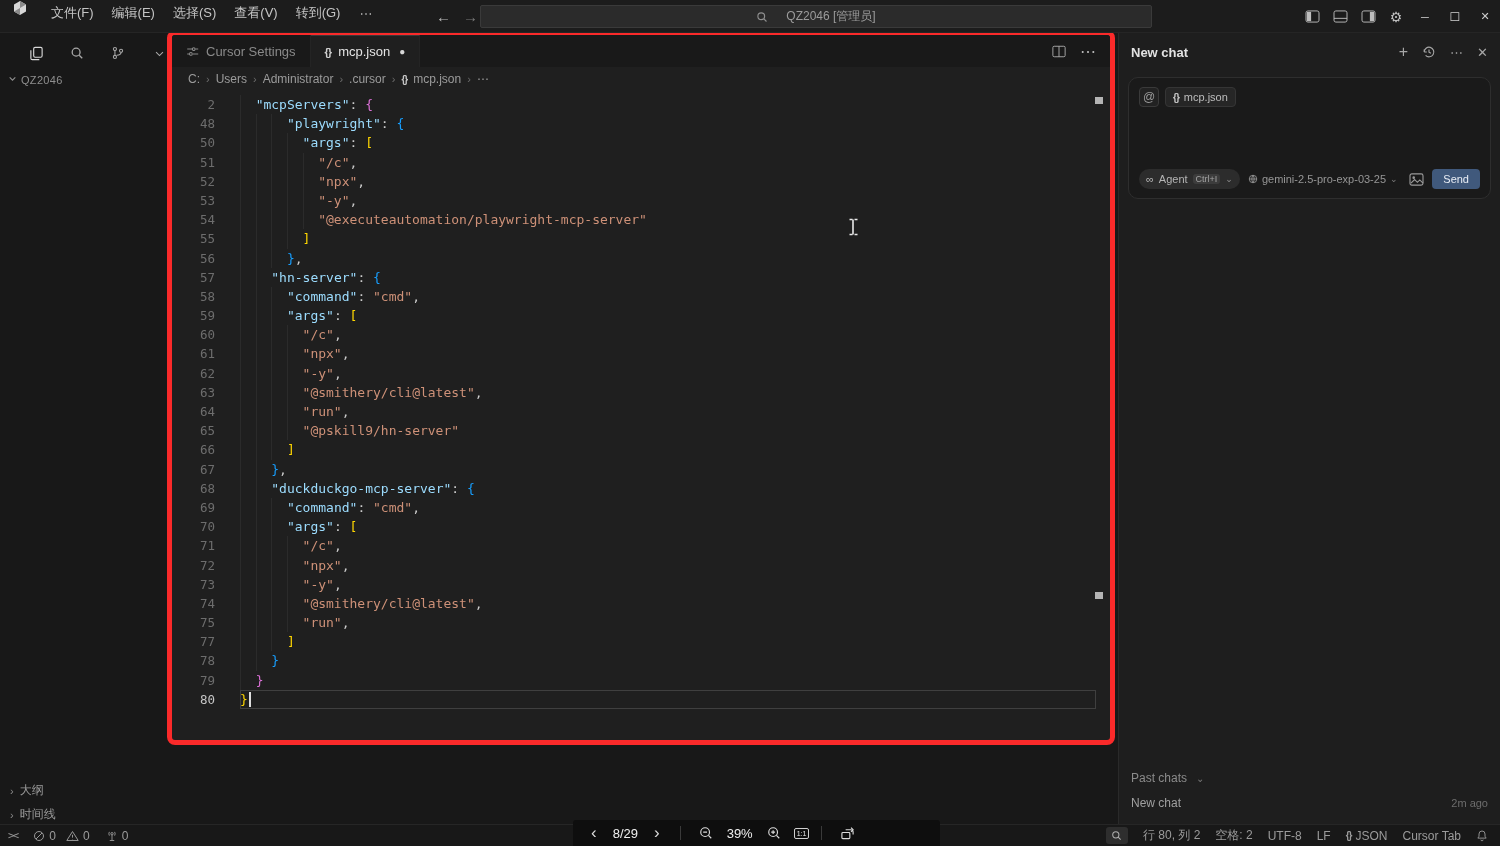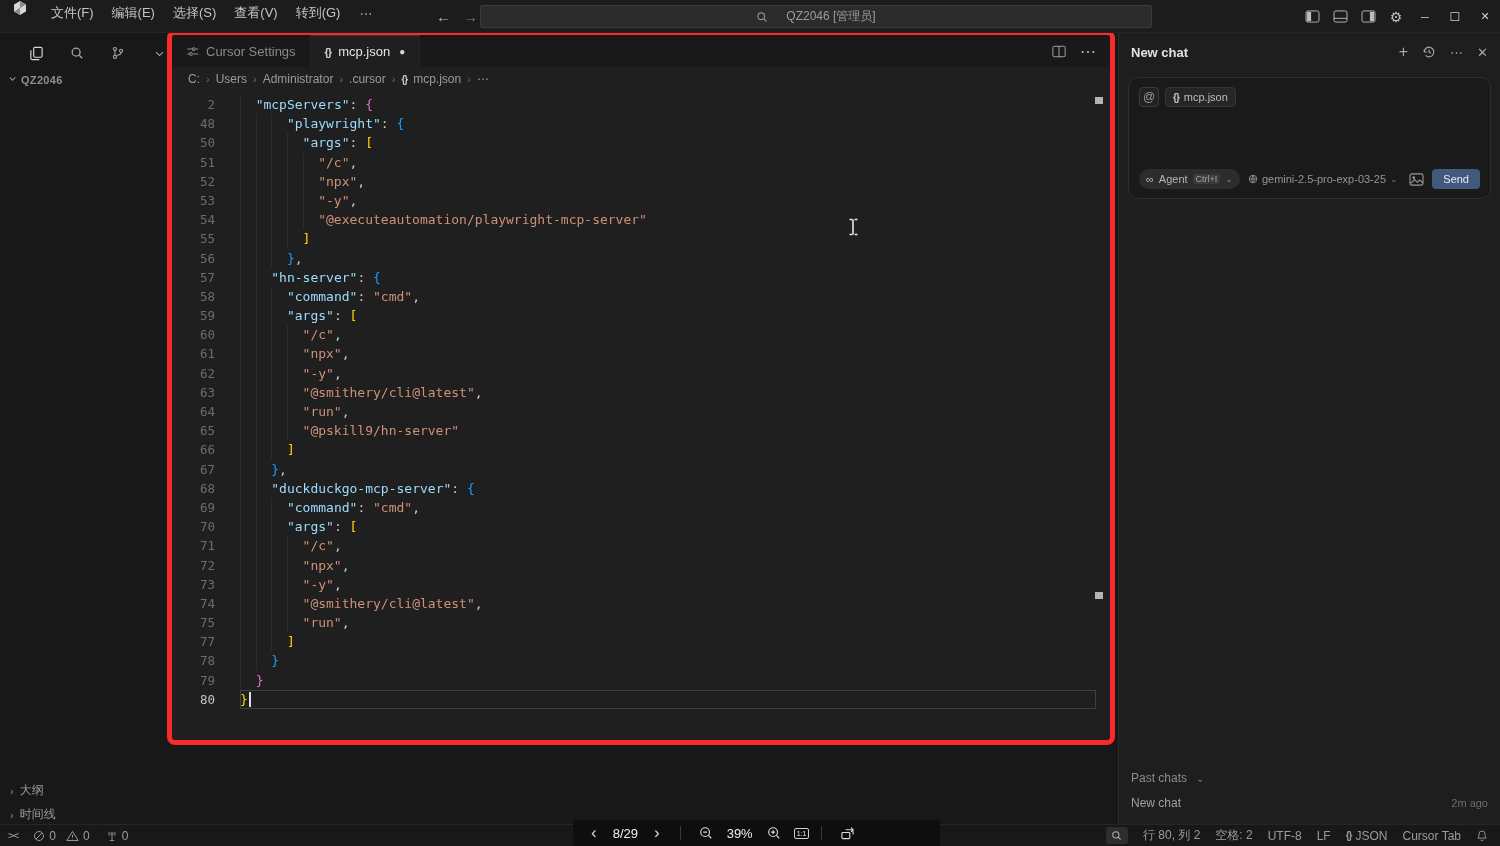--- a/index.html
+++ b/index.html
@@ -21,21 +21,21 @@
     border:1px solid #3a3a3a;border-radius:2px;display:flex;align-items:center;justify-content:center;
     gap:18px;color:#9b9b9b;font-size:12px}
   .tb-right{position:absolute;right:0;top:0;height:33px;display:flex;align-items:center}
   .tb-icon{width:28px;height:33px;display:flex;align-items:center;justify-content:center;color:#c0c0c0}
   .tb-win{width:30px;height:33px;display:flex;align-items:center;justify-content:center;color:#cfcfcf;font-size:11px}
 
   
   .side-icons{position:absolute;left:24px;top:41px;display:flex;align-items:center;gap:17px;z-index:5}
   .side-icons .sic{width:24px;height:24px;display:flex;align-items:center;justify-content:center;border-radius:5px}
   .explorer-label{position:absolute;left:8px;top:74px;display:flex;align-items:flex-start;gap:4px;
-    font-size:11px;font-weight:bold;color:#8f8f8f;letter-spacing:.3px}
+    font-size:11px;font-weight:normal;color:#8f8f8f;letter-spacing:.3px}
   .side-bottom{position:absolute;left:10px;top:782px;display:flex;flex-direction:column;gap:7px;
     font-size:12px;color:#9a9a9a}
   .side-bottom .row{display:flex;align-items:center;gap:6px}
   .side-bottom .chev{color:#8a8a8a;font-size:11px}
 
   
   .editor-frame{position:absolute;left:167px;top:30px;width:948px;height:715px;background:#1f1f1f;
     border:5px solid #fa2a2a;border-radius:8px;overflow:hidden;z-index:20}
   .tabbar{height:32px;background:#191919;display:flex;align-items:stretch}
   .tab{display:flex;align-items:center;gap:7px;padding:0 14px;font-size:13px;border-right:1px solid #242424}

